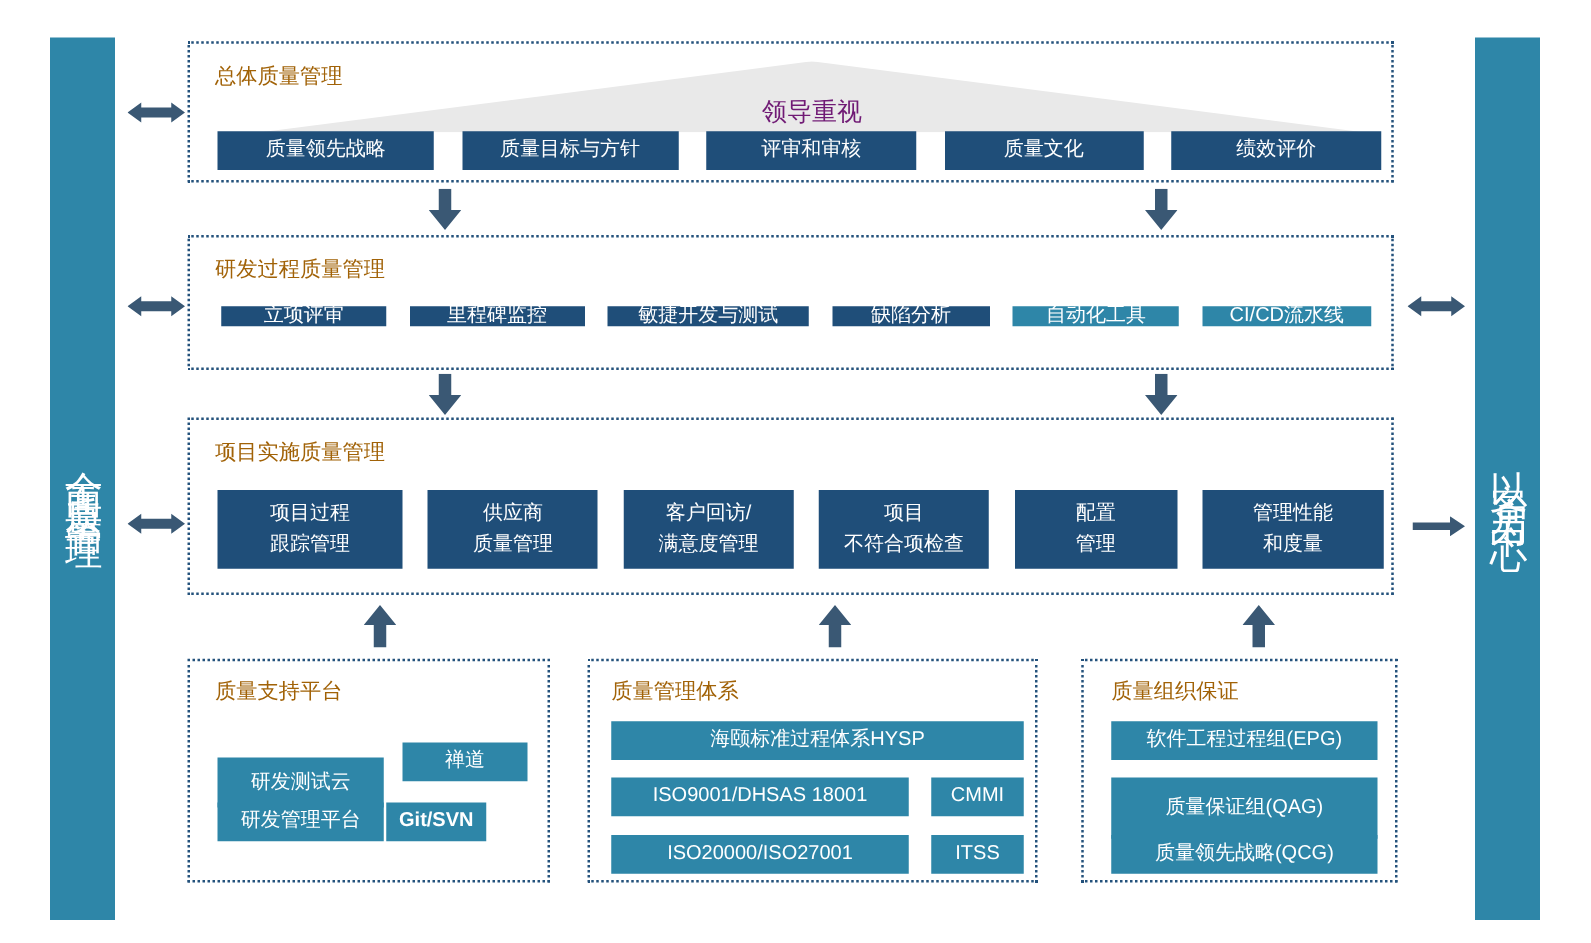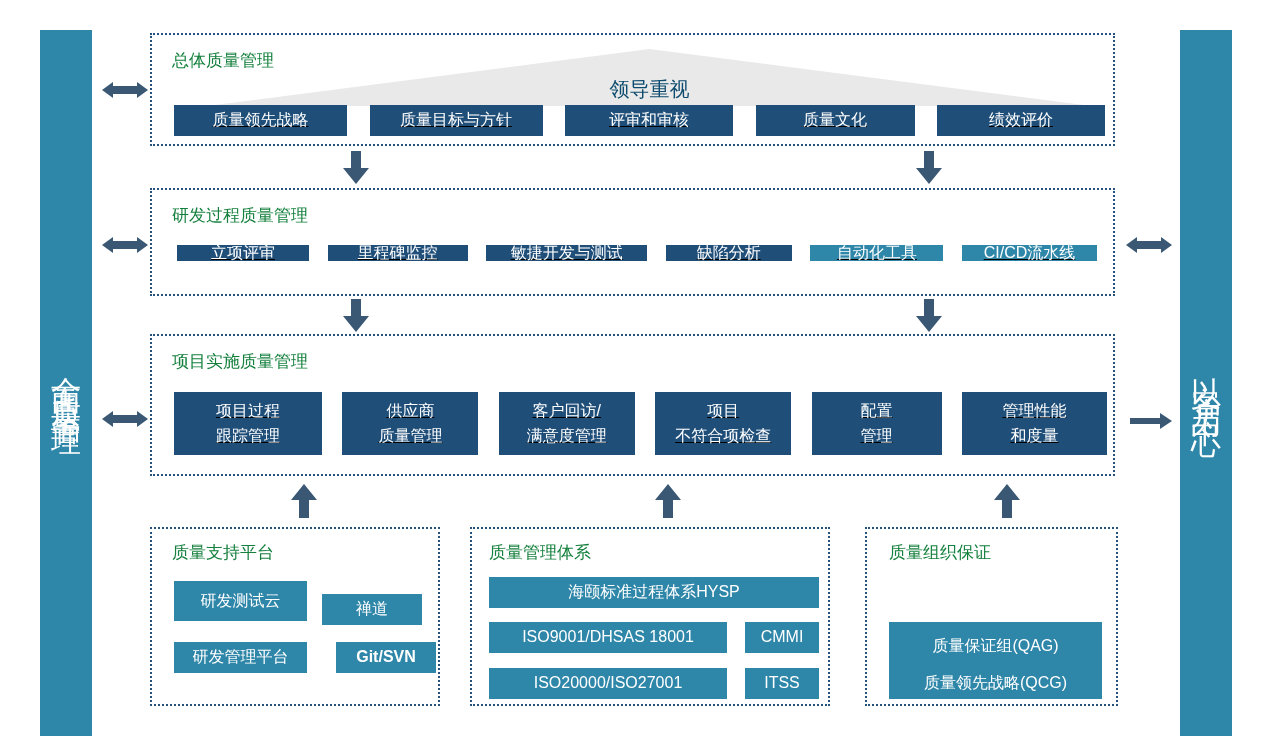--- a/index.html
+++ b/index.html
@@ -16,30 +16,30 @@
 
   
   .dotbox{position:absolute;border:2px dotted #24527C;background:#fff;box-sizing:border-box;}
   .box1{left:150px;top:33px;width:965px;height:113px;}
   .box2{left:150px;top:188px;width:965px;height:108px;}
   .box3{left:150px;top:334px;width:965px;height:142px;}
   .bb1{left:150px;top:527px;width:290px;height:179px;}
   .bb2{left:470px;top:527px;width:360px;height:179px;}
   .bb3{left:865px;top:527px;width:253px;height:179px;}
 
-  .boxtitle{position:absolute;left:20px;top:14px;font-size:17px;color:#15803d;white-space:nowrap;}
+  .boxtitle{position:absolute;left:20px;top:14px;font-size:17px;color:#a16207;white-space:nowrap;}
 
   
   .triangle{position:absolute;left:55px;top:14px;width:885px;height:57px;
             background:#E9E9E9;clip-path:polygon(50% 0,100% 100%,0 100%);
             display:flex;align-items:flex-end;justify-content:center;}
-  .triangle span{font-size:20px;color:#0c4a6e;margin-bottom:3px;}
-
-  
-  .row{position:absolute;display:flex;justify-content:space-between;text-decoration:underline;}
+  .triangle span{font-size:20px;color:#701a75;margin-bottom:3px;}
+
+  
+  .row{position:absolute;display:flex;justify-content:space-between;}
   .row1{left:22px;top:70px;width:931px;height:31px;}
   .row2{left:25px;top:55px;width:920px;height:16px;}
   .row3{left:22px;top:56px;width:933px;height:63px;}
 
   .btn{display:flex;flex-direction:column;align-items:center;justify-content:center;
        color:#fff;font-size:16px;text-align:center;line-height:1.55;box-sizing:border-box;}
   .navy{background:#1F4E79;}
   .teal{background:#2E86A8;}
   .abs{position:absolute;}
   .bold{font-weight:bold;}
@@ -113,37 +113,38 @@
       </div>
       <div class="btn navy" style="width:145px">
         <span>管理性能</span>
         <span>和度量</span>
       </div>
     </div>
   </div>
 
   <div class="dotbox bb1">
     <div class="boxtitle" style="top:12px">质量支持平台</div>
-    <div class="btn teal abs" style="left:22px;top:52px;width:133px;height:40px">研发测试云</div>
+    <div class="btn teal abs" style="left:22px;top:77px;width:133px;height:40px">研发测试云</div>
     <div class="btn teal abs" style="left:170px;top:65px;width:100px;height:31px">禅道</div>
     <div class="btn teal abs" style="left:22px;top:113px;width:133px;height:31px">研发管理平台</div>
-    <div class="btn teal abs bold" style="left:184px;top:113px;width:100px;height:31px">Git/SVN</div>
+    <div class="btn teal abs bold" style="left:157px;top:113px;width:80px;height:31px">Git/SVN</div>
   </div>
 
   <div class="dotbox bb2">
     <div class="boxtitle" style="left:17px;top:12px">质量管理体系</div>
     <div class="btn teal abs" style="left:17px;top:48px;width:330px;height:31px">海颐标准过程体系HYSP</div>
     <div class="btn teal abs" style="left:17px;top:93px;width:238px;height:31px">ISO9001/DHSAS 18001</div>
     <div class="btn teal abs" style="left:273px;top:93px;width:74px;height:31px">CMMI</div>
     <div class="btn teal abs" style="left:17px;top:139px;width:238px;height:31px">ISO20000/ISO27001</div>
     <div class="btn teal abs" style="left:273px;top:139px;width:74px;height:31px">ITSS</div>
   </div>
 
   <div class="dotbox bb3">
     <div class="boxtitle" style="left:22px;top:12px">质量组织保证</div>
+    <div class="btn teal abs" style="left:22px;top:48px;width:213px;height:31px">软件工程过程组(EPG)</div>
     <div class="btn teal abs" style="left:22px;top:93px;width:213px;height:49px">质量保证组(QAG)</div>
     <div class="btn teal abs" style="left:22px;top:139px;width:213px;height:31px">质量领先战略(QCG)</div>
   </div>
 
   <div class="arrow" style="left:102px;top:81px">
     <svg width="46" height="18" viewBox="0 0 46 18">
         <path class="afill" d="M0,9 L11,1 V5 H35 V1 L46,9 L35,17 V13 H11 V17 Z"></path>
       </svg>
   </div>
   <div class="arrow" style="left:102px;top:236px">

